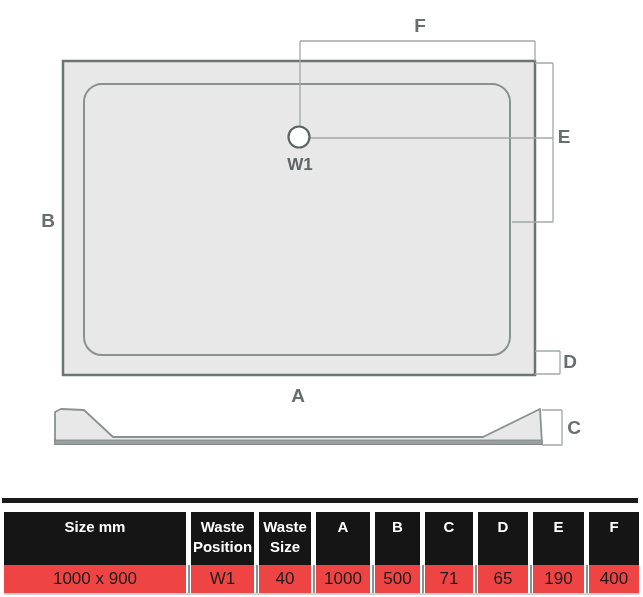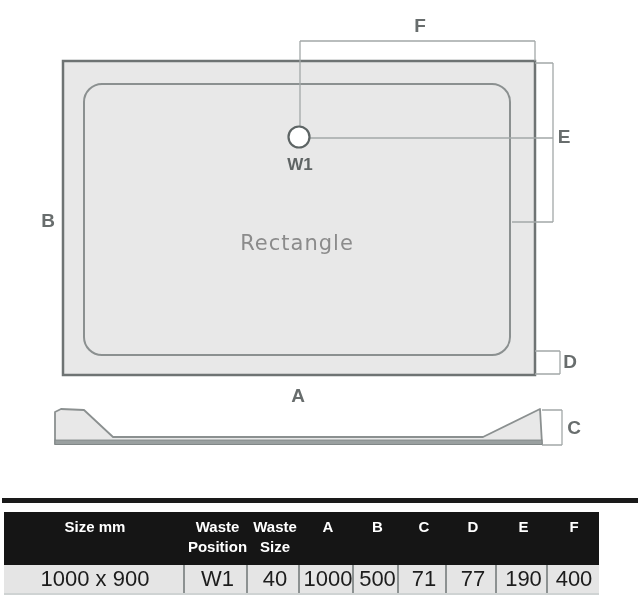--- a/index.html
+++ b/index.html
@@ -39,33 +39,34 @@
   }
   
   .table-topbar{
     position:absolute;left:2px;top:498px;
     width:636px;height:5px;background:#1a1a1a;
   }
   .spec-header-row,.spec-data-row{
     position:absolute;left:4px;
     display:grid;
     grid-template-columns:182px 63px 52px 54px 45px 48px 50px 51px 50px;
+    column-gap:5px;
   }
   .spec-header-row{top:512px;height:53px;}
   .spec-data-row{top:565px;height:28px;border-bottom:2px solid #cfd3d3;}
   .spec-header-cell{
     background:#151515;color:#ffffff;
     font-size:15px;font-weight:bold;
     text-align:center;line-height:20px;
     padding-top:5px;box-sizing:border-box;
     white-space:pre-line;
   }
   .spec-data-cell{
-    background:#e5e5e5;color:#1c1c1c;
-    font-size:22px;text-align:center;
+    background:#ef4444;color:#1c1c1c;
+    font-size:17px;text-align:center;
     display:flex;align-items:center;justify-content:center;
     position:relative;
   }
   .spec-data-cell.sep::before{
     content:"";position:absolute;left:-3.5px;top:0;bottom:0;
     width:2px;background:#8c9191;
   }
 </style>
 </head>
 <body>
@@ -94,21 +95,20 @@
     <rect x="55" y="440" width="487" height="4.5" fill="#9aa0a0" stroke="#7d8383" stroke-width="0.8"></rect>
   </svg>
 
   <div class="dim-label" style="left:420px;top:26px;">F</div>
   <div class="dim-label" style="left:564px;top:137px;">E</div>
   <div class="dim-label" style="left:48px;top:221px;">B</div>
   <div class="dim-label" style="left:298px;top:396px;">A</div>
   <div class="dim-label" style="left:570px;top:362px;">D</div>
   <div class="dim-label" style="left:574px;top:428px;">C</div>
   <div class="waste-label" style="left:300px;top:165px;">W1</div>
-  <div class="shape-label" style="left:297px;top:243px;">Rectangle</div>
 
   <div class="table-topbar"></div>
 
   <div class="spec-header-row">
     <div class="spec-header-cell">Size mm</div>
     <div class="spec-header-cell">Waste
 Position</div>
     <div class="spec-header-cell">Waste
 Size</div>
     <div class="spec-header-cell">A</div>
@@ -119,18 +119,18 @@
     <div class="spec-header-cell">F</div>
   </div>
 
   <div class="spec-data-row">
     <div class="spec-data-cell">1000 x 900</div>
     <div class="spec-data-cell sep">W1</div>
     <div class="spec-data-cell sep">40</div>
     <div class="spec-data-cell sep">1000</div>
     <div class="spec-data-cell sep">500</div>
     <div class="spec-data-cell sep">71</div>
-    <div class="spec-data-cell sep">77</div>
+    <div class="spec-data-cell sep">65</div>
     <div class="spec-data-cell sep">190</div>
     <div class="spec-data-cell sep">400</div>
   </div>
 
 </div>
 
 </body></html>

